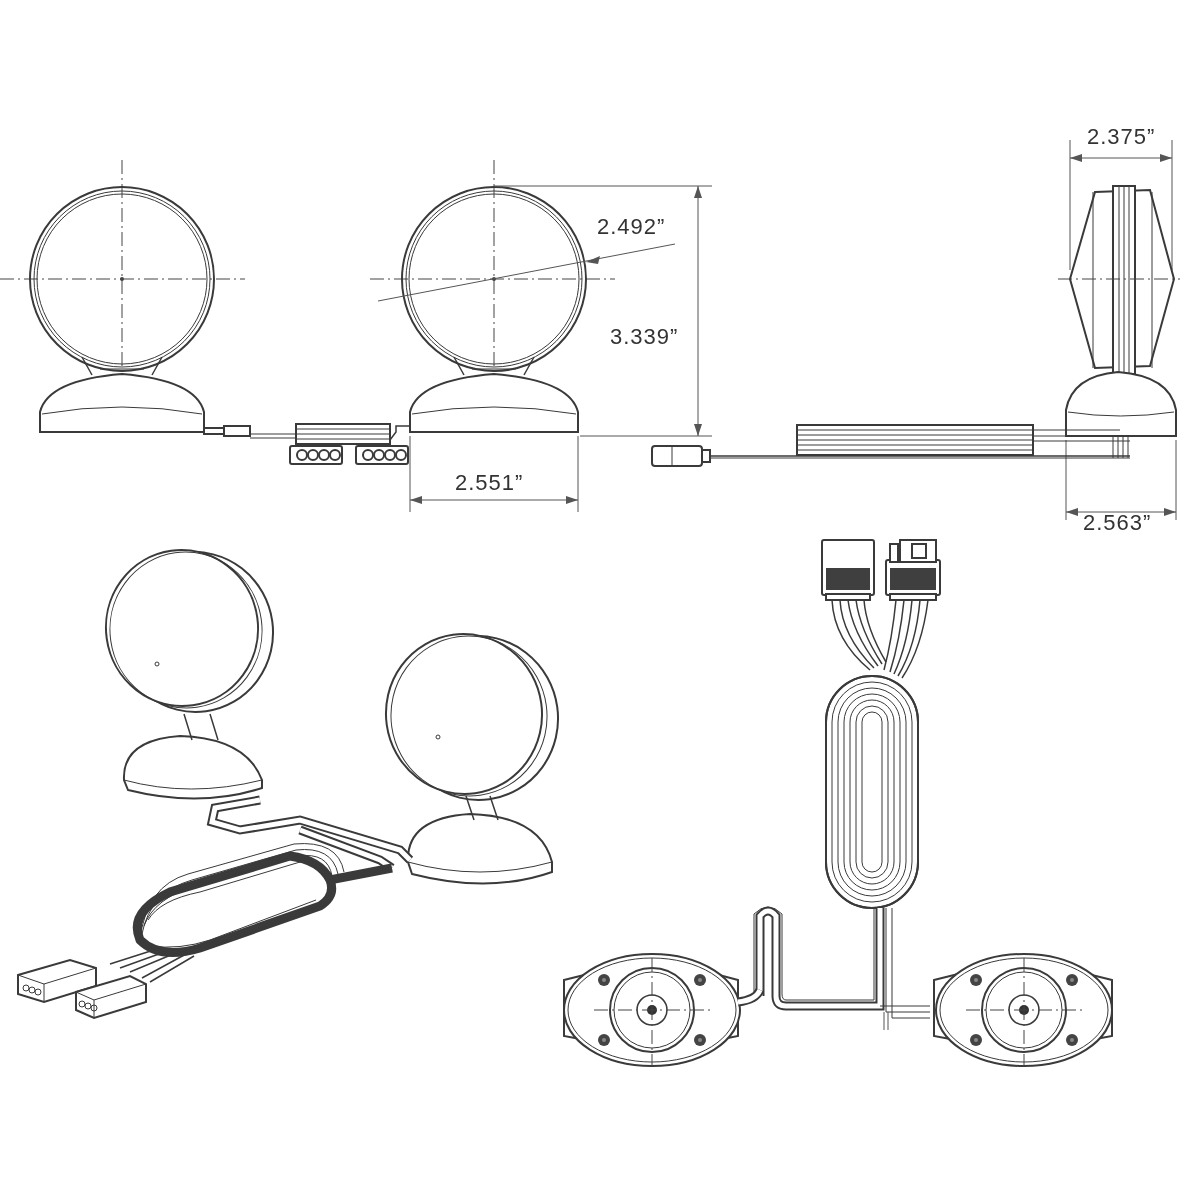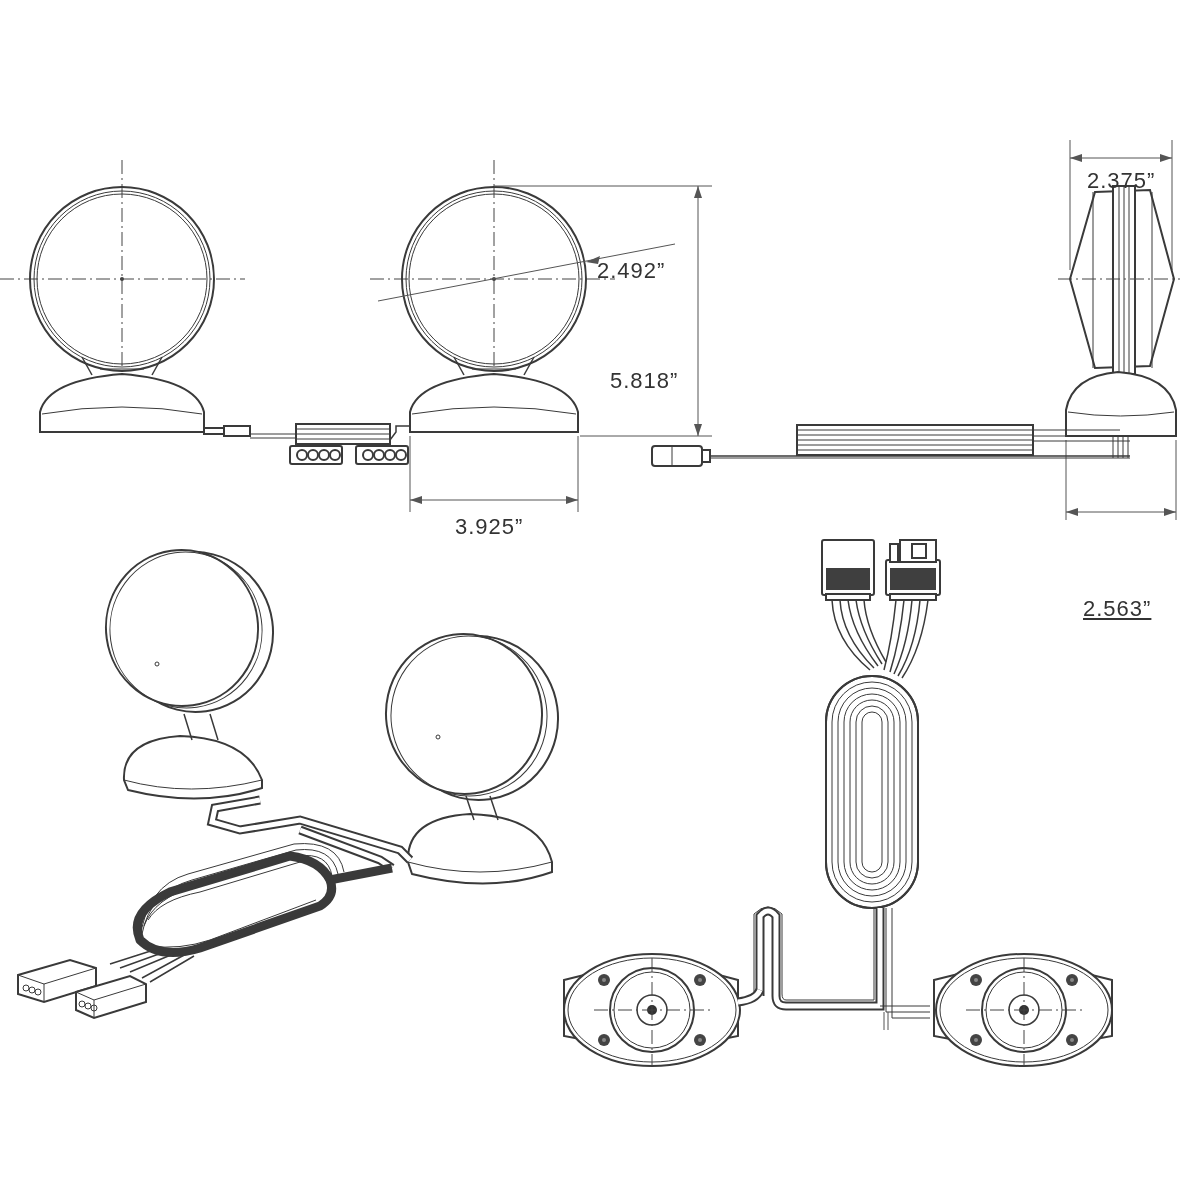--- a/index.html
+++ b/index.html
@@ -9,21 +9,21 @@
     .ln { fill: none; stroke: #3a3a3a; stroke-width: 2; }
     .ln-thin { fill: none; stroke: #3a3a3a; stroke-width: 1; }
     .ln-med { fill: none; stroke: #3a3a3a; stroke-width: 1.5; }
     .fillw { fill: #ffffff; stroke: #3a3a3a; stroke-width: 2; }
     .center { fill: none; stroke: #444; stroke-width: 1; stroke-dasharray: 14 4 2 4; }
     .dim { fill: none; stroke: #555; stroke-width: 1; }
     .cable { fill: none; stroke: #3a3a3a; stroke-width: 9; }
     .cable-in { fill: none; stroke: #ffffff; stroke-width: 5; }
     .dark { fill: #3f3f3f; }
     .dim-label { position: absolute; font-size: 22px; color: #333; letter-spacing: 1px;
-                 white-space: nowrap; margin-top: 44px; }
+                 white-space: nowrap; }
   </style>
 </head>
 <body>
 
 <svg width="1200" height="1200" viewBox="0 0 1200 1200">
 
   <g>
     <line class="center" x1="122" y1="160" x2="122" y2="400"></line>
     <line class="center" x1="0" y1="279" x2="245" y2="279"></line>
     <circle class="ln" cx="122" cy="279" r="92" stroke-width="2.5"></circle>
@@ -279,16 +279,16 @@
     <circle cx="1072" cy="980" r="6" fill="#444"></circle>
       <circle cx="1072" cy="980" r="2" fill="#888"></circle>
     <circle cx="976" cy="1040" r="6" fill="#444"></circle>
       <circle cx="976" cy="1040" r="2" fill="#888"></circle>
     <circle cx="1072" cy="1040" r="6" fill="#444"></circle>
       <circle cx="1072" cy="1040" r="2" fill="#888"></circle>
   </g>
 </svg>
 
 <div class="dim-label" style="left:597px; top:214px;">2.492”</div>
-<div class="dim-label" style="left:610px; top:324px;">5.818”</div>
-<div class="dim-label" style="left:455px; top:470px;">3.925”</div>
+<div class="dim-label" style="left:610px; top:324px;">3.339”</div>
+<div class="dim-label" style="left:455px; top:470px;">2.551”</div>
 <div class="dim-label" style="left:1087px; top:124px;">2.375”</div>
-<div class="dim-label" style="left:1083px; top:552px;text-decoration:underline;">2.563”</div>
+<div class="dim-label" style="left:1083px; top:510px;">2.563”</div>
 
 </body></html>

